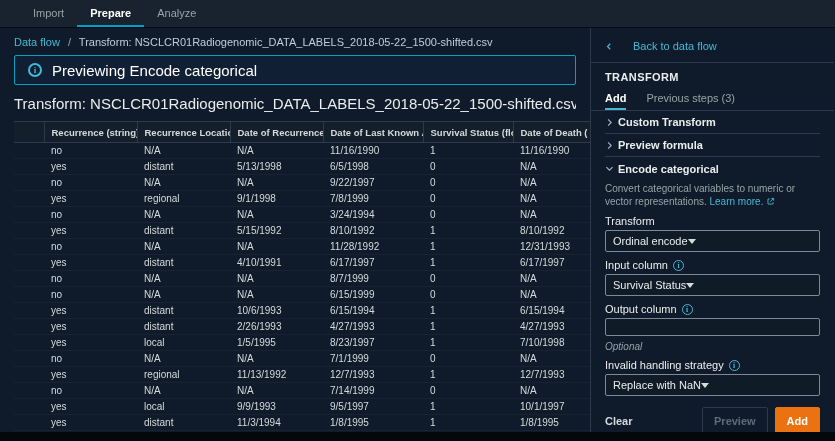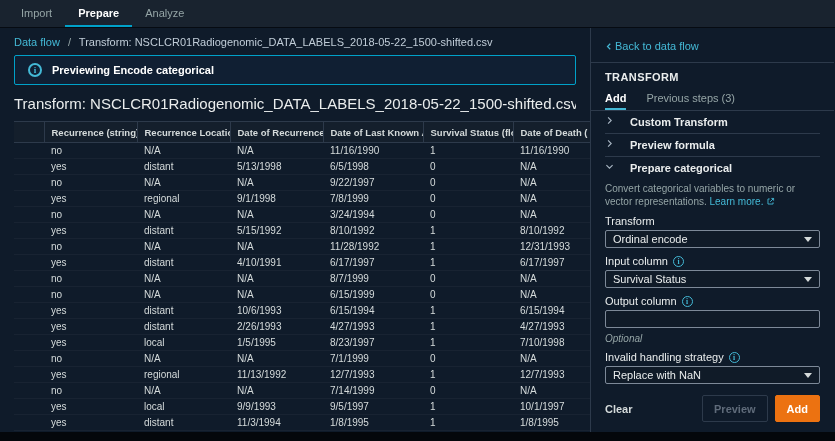--- a/index.html
+++ b/index.html
@@ -6,65 +6,65 @@
   html,body { width:835px; height:441px; }
   body {
     background:#0f1b2a;
     font-family:"Liberation Sans", sans-serif;
     color:#d5dbdb;
     overflow:hidden;
   }
   .app { position:relative; width:835px; height:441px; overflow:hidden; }
 
   
-  .topbar { height:28px; background:#19232f; border-bottom:1px solid #060b12; display:flex; align-items:stretch; padding-left:8px; }
+  .topbar { height:28px; background:#19232f; border-bottom:1px solid #060b12; display:flex; align-items:stretch; padding-left:20px; }
   .toptab { font-size:11px; color:#95a5a6; padding:0 13px; line-height:27px; cursor:pointer; }
   .toptab.active { color:#ffffff; font-weight:bold; box-shadow: inset 0 -2px 0 #00a1c9; }
 
   
   .main { display:flex; height:413px; }
   .left { width:591px; border-right:1px solid #2d3a4b; overflow:hidden; }
 
   .breadcrumb { margin:8px 14px 0; font-size:11px; white-space:nowrap; overflow:hidden; }
   .crumb-link { color:#44b9d6; cursor:pointer; text-decoration:none; }
   .crumb-sep { color:#95a5a6; margin:0 5px; }
   .crumb-current { color:#c1cdd8; }
 
   .banner { margin:7px 14px 0; height:30px; border:1px solid #00a1c9; background:#101f33; display:flex; align-items:center; gap:10px; padding:0 13px; border-radius:2px; }
   .info-circle { width:14px; height:14px; border-radius:50%; border:2px solid #44b9d6; color:#44b9d6; font-size:9px; font-weight:bold; display:inline-flex; align-items:center; justify-content:center; font-family:"Liberation Serif", serif; flex:none; }
-  .banner-text { font-size:11px; font-weight:bold; color:#ffffff; white-space:nowrap; }
+  .banner-text { font-size:15px; font-weight:normal; color:#ffffff; white-space:nowrap; }
 
   .page-title { margin:10px 14px 9px; font-size:15px; font-weight:400; color:#eaeded; white-space:nowrap; overflow:hidden; }
 
   .table-wrap { margin-left:14px; height:322px; overflow:hidden; }
   table { border-collapse:collapse; table-layout:fixed; width:577px; }
   thead th { font-size:9.5px; font-weight:bold; color:#d5dbdb; text-align:left; padding:0 7px; height:21px; border-top:1px solid #2d3a4b; border-bottom:1px solid #2d3a4b; background:#141f2c; white-space:nowrap; overflow:hidden; }
   thead th + th { border-left:1px solid #2d3a4b; }
   tbody td { font-size:10px; color:#d5dbdb; padding:0 7px; height:15px; line-height:15px; white-space:nowrap; overflow:hidden; border-bottom:1px solid rgba(255,255,255,0.04); }
 
   
   .panel { width:243px; padding:0 14px; overflow:hidden; position:relative; background:#0f1b2a; }
-  .back-link { margin-top:12px; display:flex; align-items:center; gap:2px; color:#44b9d6; font-size:11px; cursor:pointer; }
+  .back-link { margin-top:12px; display:flex; align-items:center; gap:20px; color:#44b9d6; font-size:11px; cursor:pointer; }
   .panel-divider { border-bottom:1px solid #2d3a4b; margin:10px -14px 0; }
   .panel-heading { margin-top:8px; font-size:11px; font-weight:bold; color:#eaeded; letter-spacing:0.4px; }
   .panel-tabs { display:flex; margin:6px -14px 0; padding:0 14px; border-bottom:1px solid #2d3a4b; }
   .ptab { font-size:11px; color:#95a5a6; padding:3px 0 6px; margin-right:20px; cursor:pointer; }
   .ptab.active { color:#ffffff; font-weight:bold; box-shadow: inset 0 -2px 0 #44b9d6; }
 
-  .section { display:flex; align-items:flex-start; gap:16px; padding:5px 0; height:23px; border-bottom:1px solid #2d3a4b; font-size:11px; font-weight:bold; color:#eaeded; cursor:pointer; }
+  .section { display:flex; align-items:center; gap:4px; padding:5px 0; height:23px; border-bottom:1px solid #2d3a4b; font-size:11px; font-weight:bold; color:#eaeded; cursor:pointer; }
   .section.expanded { border-bottom:none; }
   .section svg { flex:none; color:#aab7c4; }
 
   .section-body { padding:0 0 10px; border-bottom:1px solid #2d3a4b; }
   .desc { font-size:10px; color:#95a5a6; line-height:1.3; margin-top:2px; }
   .learn { color:#44b9d6; cursor:pointer; text-decoration:none; white-space:nowrap; }
   .learn svg { vertical-align:-1px; }
   .field-label { display:flex; align-items:center; gap:5px; margin:7px 0 3px; font-size:11px; color:#eaeded; }
   .info-dot { width:11px; height:11px; border-radius:50%; border:1px solid #44b9d6; color:#44b9d6; font-size:7.5px; font-weight:bold; display:inline-flex; align-items:center; justify-content:center; font-family:"Liberation Serif", serif; cursor:pointer; flex:none; }
-  .select { height:18px; border:1px solid #7d8998; border-radius:2px; background:#101b28; display:flex; align-items:center; justify-content:space-between; padding:0 7px; font-size:11px; color:#eaeded; cursor:pointer; }
+  .select { height:18px; border:1px solid #7d8998; border-radius:2px; background:#101b28; display:flex; align-items:center; justify-content:flex-start; padding:10px 7px; font-size:11px; color:#eaeded; cursor:pointer; }
   .caret { width:0; height:0; border-left:4px solid transparent; border-right:4px solid transparent; border-top:5px solid #d5dbdb; }
   .text-input { width:100%; height:18px; border:1px solid #7d8998; border-radius:2px; background:#101b28; color:#eaeded; font-size:11px; padding:0 7px; font-family:inherit; outline:none; display:block; }
   .optional { font-size:10px; font-style:italic; color:#95a5a6; margin:5px 0 0; }
   .actions { display:flex; align-items:center; margin:11px 0 1px; }
   .clear { font-size:11px; font-weight:bold; color:#d5dbdb; cursor:pointer; }
   .spacer { flex:1; }
   .btn { font-family:inherit; font-size:11px; font-weight:bold; border-radius:2px; padding:2px 11px; height:27px; cursor:pointer; }
   .btn.disabled { background:transparent; border:1px solid #2d3a4b; color:#5f6b7a; margin-right:7px; }
   .btn.primary { background:#ec7211; border:1px solid #ec7211; color:#ffffff; }
 
@@ -326,21 +326,21 @@
         <svg width="9" height="9" viewBox="0 0 16 16">
             <path d="M5.5 2.5 L11 8 L5.5 13.5" fill="none" stroke="currentColor" stroke-width="2"></path>
           </svg>
         <span>Preview formula</span>
       </div>
 
       <div class="section expanded">
         <svg width="9" height="9" viewBox="0 0 16 16">
             <path d="M2.5 5.5 L8 11 L13.5 5.5" fill="none" stroke="currentColor" stroke-width="2"></path>
           </svg>
-        <span>Prepare categorical</span>
+        <span>Encode categorical</span>
       </div>
 
       <div class="section-body">
         <p class="desc">
           <span>Convert categorical variables to numeric or vector representations.</span>
           <a class="learn">
             <span>Learn more.</span>
             <svg width="9" height="9" viewBox="0 0 16 16">
                 <path d="M6.5 3.5 H3.5 V12.5 H12.5 V9.5 M9.5 2.5 H13.5 V6.5 M13.5 2.5 L7.5 8.5" fill="none" stroke="currentColor" stroke-width="1.6"></path>
               </svg>

